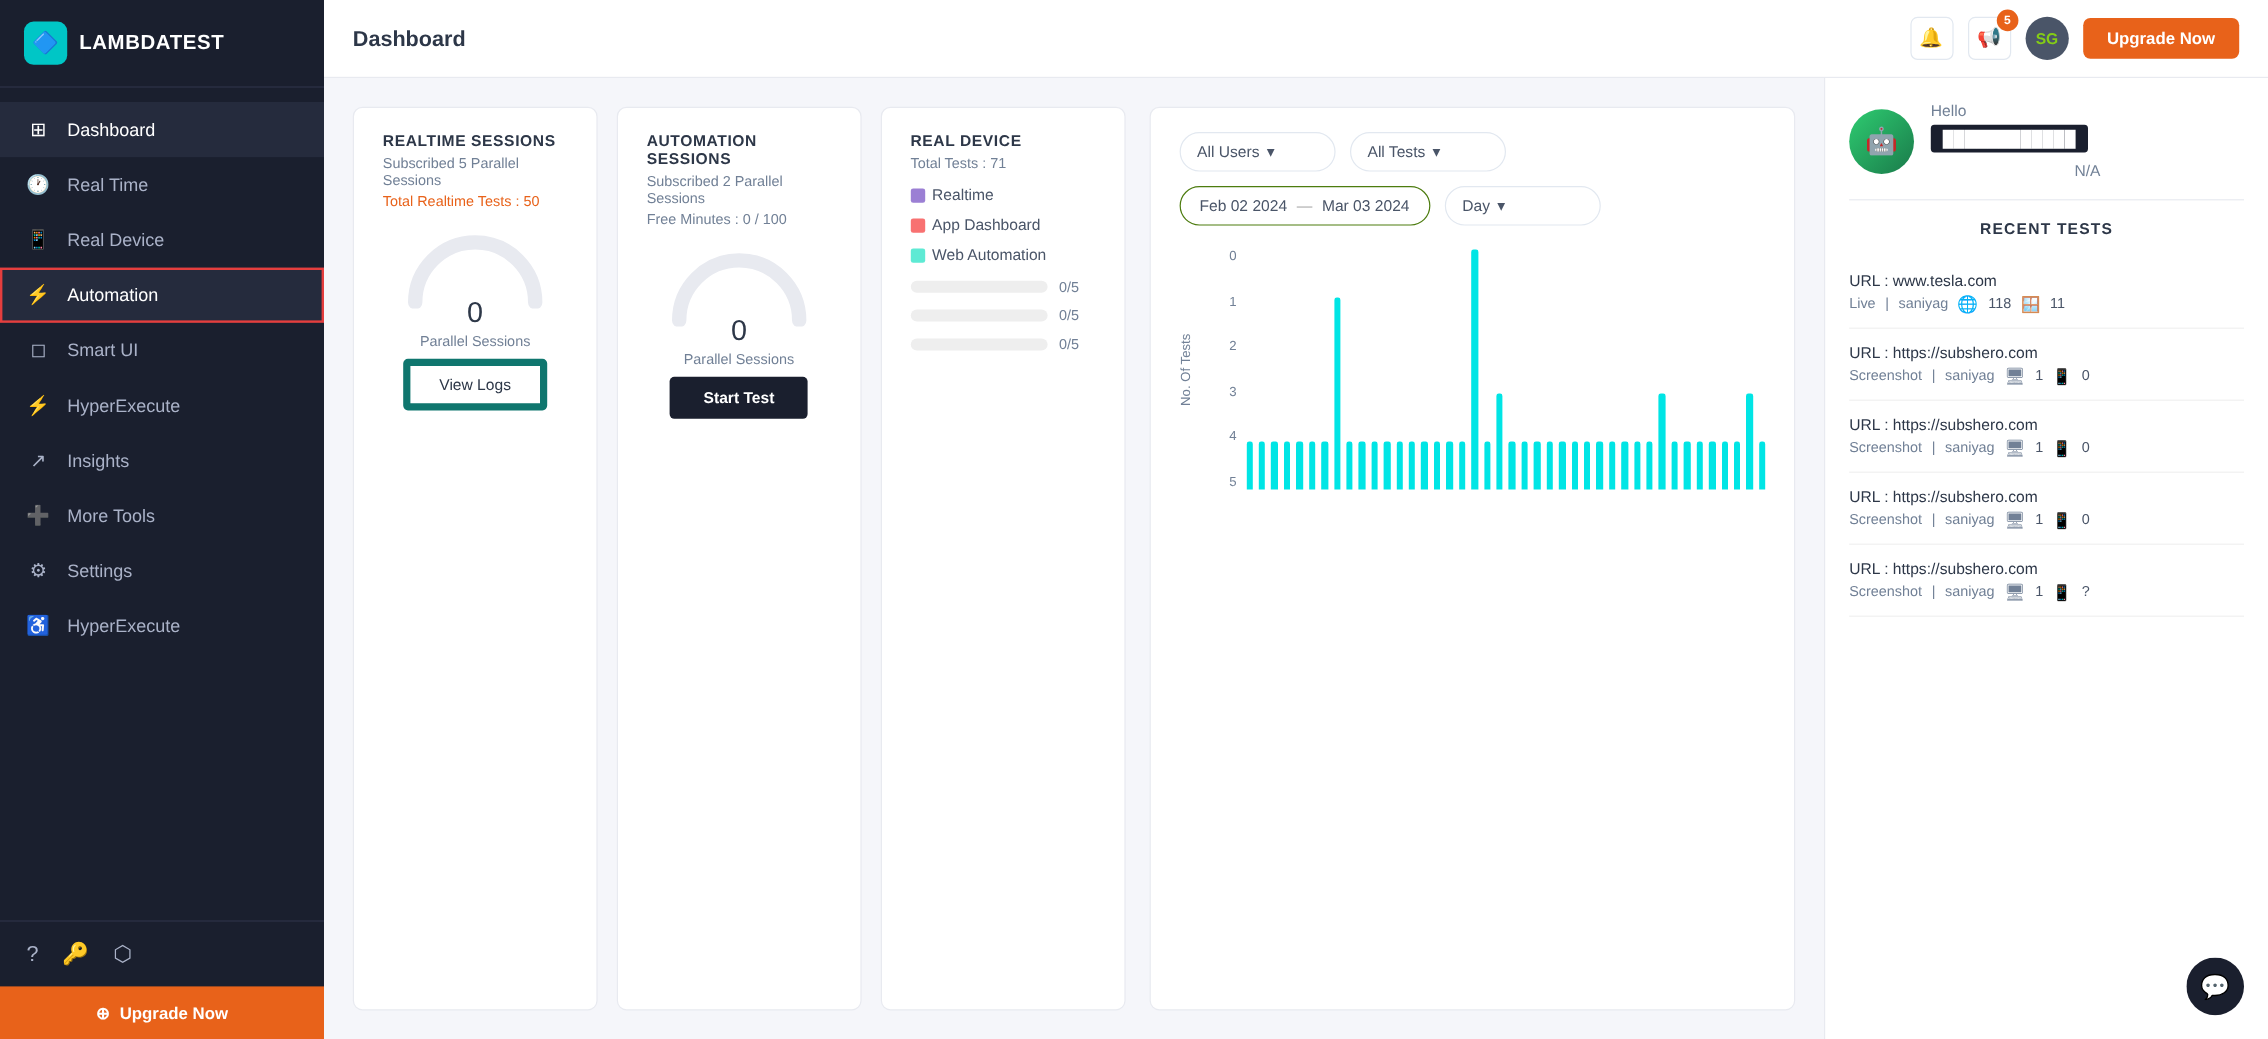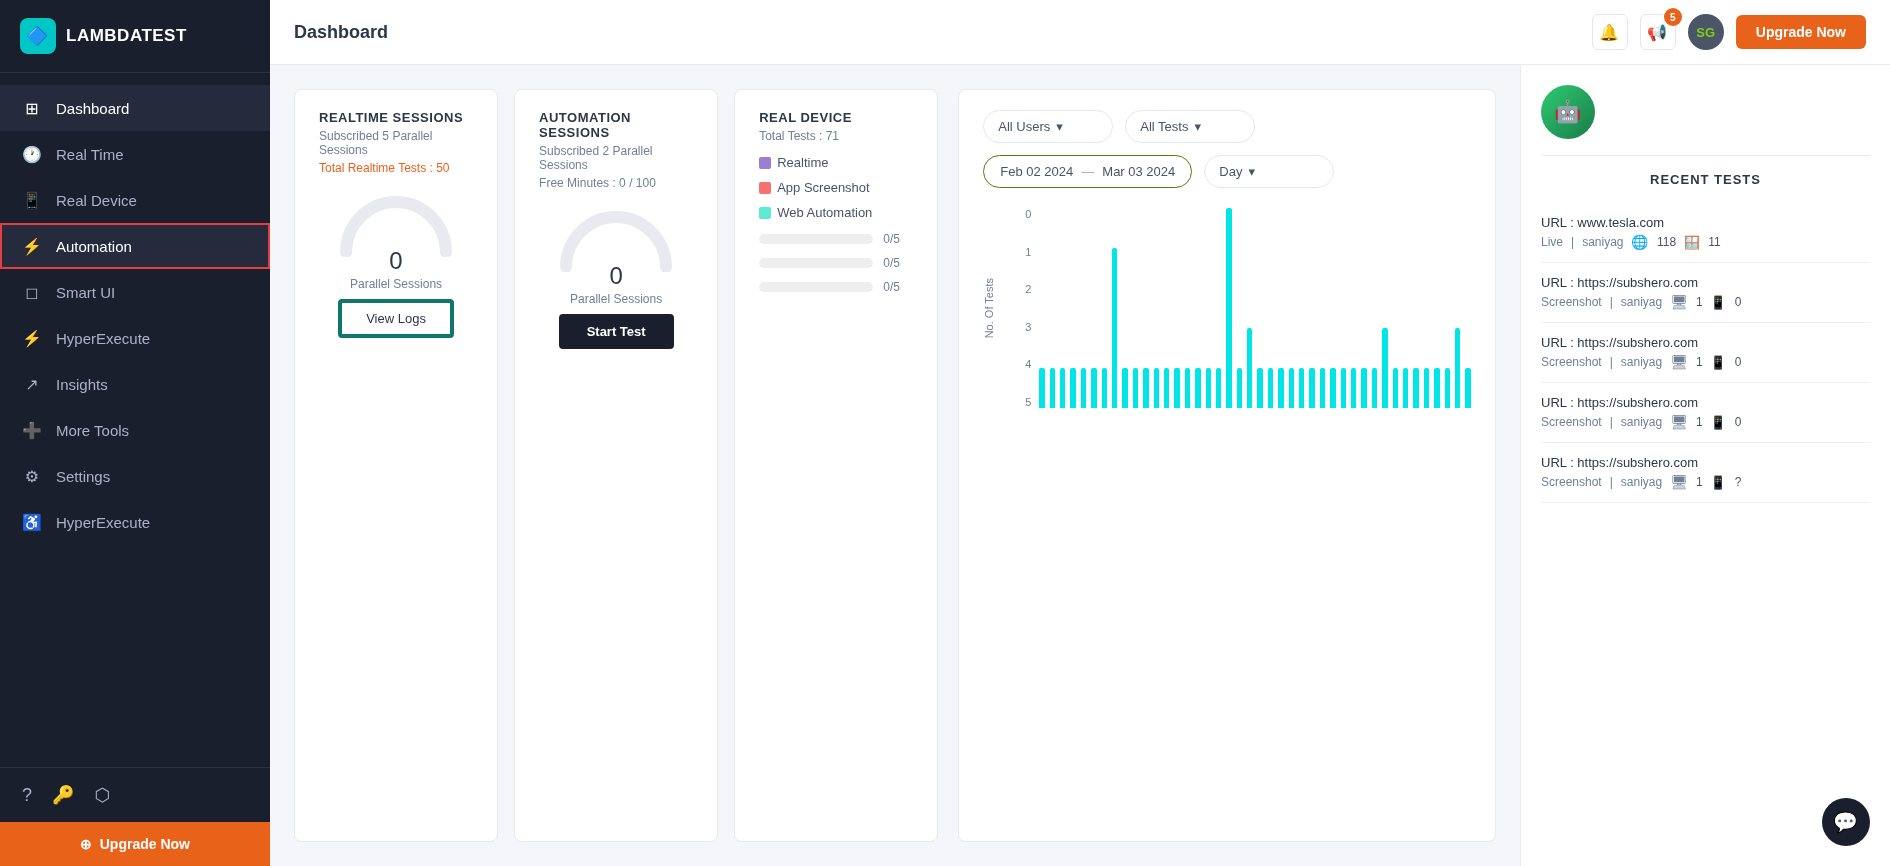--- a/index.html
+++ b/index.html
@@ -167,21 +167,21 @@
     
     .gauge-container { display: flex; flex-direction: column; align-items: center; margin: 12px 0 8px; }
     .gauge-svg { width: 120px; height: 70px; }
     .gauge-value { font-size: 24px; font-weight: 300; color: #2d3748; margin-top: -10px; }
     .gauge-label { font-size: 12px; color: #718096; margin-top: 2px; }
 
     .view-logs-btn {
       display: block;
       margin: 8px auto 0;
       padding: 8px 24px;
-      border: 4px solid #0f766e;
+      border: 6px solid #0f766e;
       background: transparent;
       color: #2d3748;
       border-radius: 4px;
       font-size: 13px;
       cursor: pointer;
     }
     .start-test-btn {
       display: block;
       margin: 8px auto 0;
       padding: 10px 28px;
@@ -420,21 +420,21 @@
         <div class="stat-card">
           <div class="stat-card-title">REAL DEVICE</div>
           <div class="stat-card-sub">Total Tests : 71</div>
           <div class="real-device-legends">
             <div class="legend-item">
               <div class="legend-dot" style="background:#9b7fd4;"></div>
               <span>Realtime</span>
             </div>
             <div class="legend-item">
               <div class="legend-dot" style="background:#f87171;"></div>
-              <span>App Screenshot</span>
+              <span>App Dashboard</span>
             </div>
             <div class="legend-item">
               <div class="legend-dot" style="background:#5eead4;"></div>
               <span>Web Automation</span>
             </div>
           </div>
           <div class="rd-bars">
             <div class="rd-bar-row">
               <div class="rd-bar-track">
                   <div class="rd-bar-fill" style="width:0%;background:#c4b5fd;"></div>
@@ -618,20 +618,25 @@
                 <div class="bar" style="height: 40px;"></div>
               </div>
             </div>
         </div>
       </div>
     </div>
 
     <div class="right-panel">
       <div class="profile-section">
         <div class="profile-avatar">🤖</div>
+        <div class="profile-info">
+          <div class="profile-hello">Hello</div>
+          <div class="profile-name-bar">████████████</div>
+          <div class="profile-na">N/A</div>
+        </div>
       </div>
 
       <div class="recent-tests-title">RECENT TESTS</div>
 
       <div id="recent-tests-list">
           <div class="test-item">
       <div class="test-url">URL : www.tesla.com</div>
       <div class="test-meta">
         <span>Live</span>
         <span>|</span>

